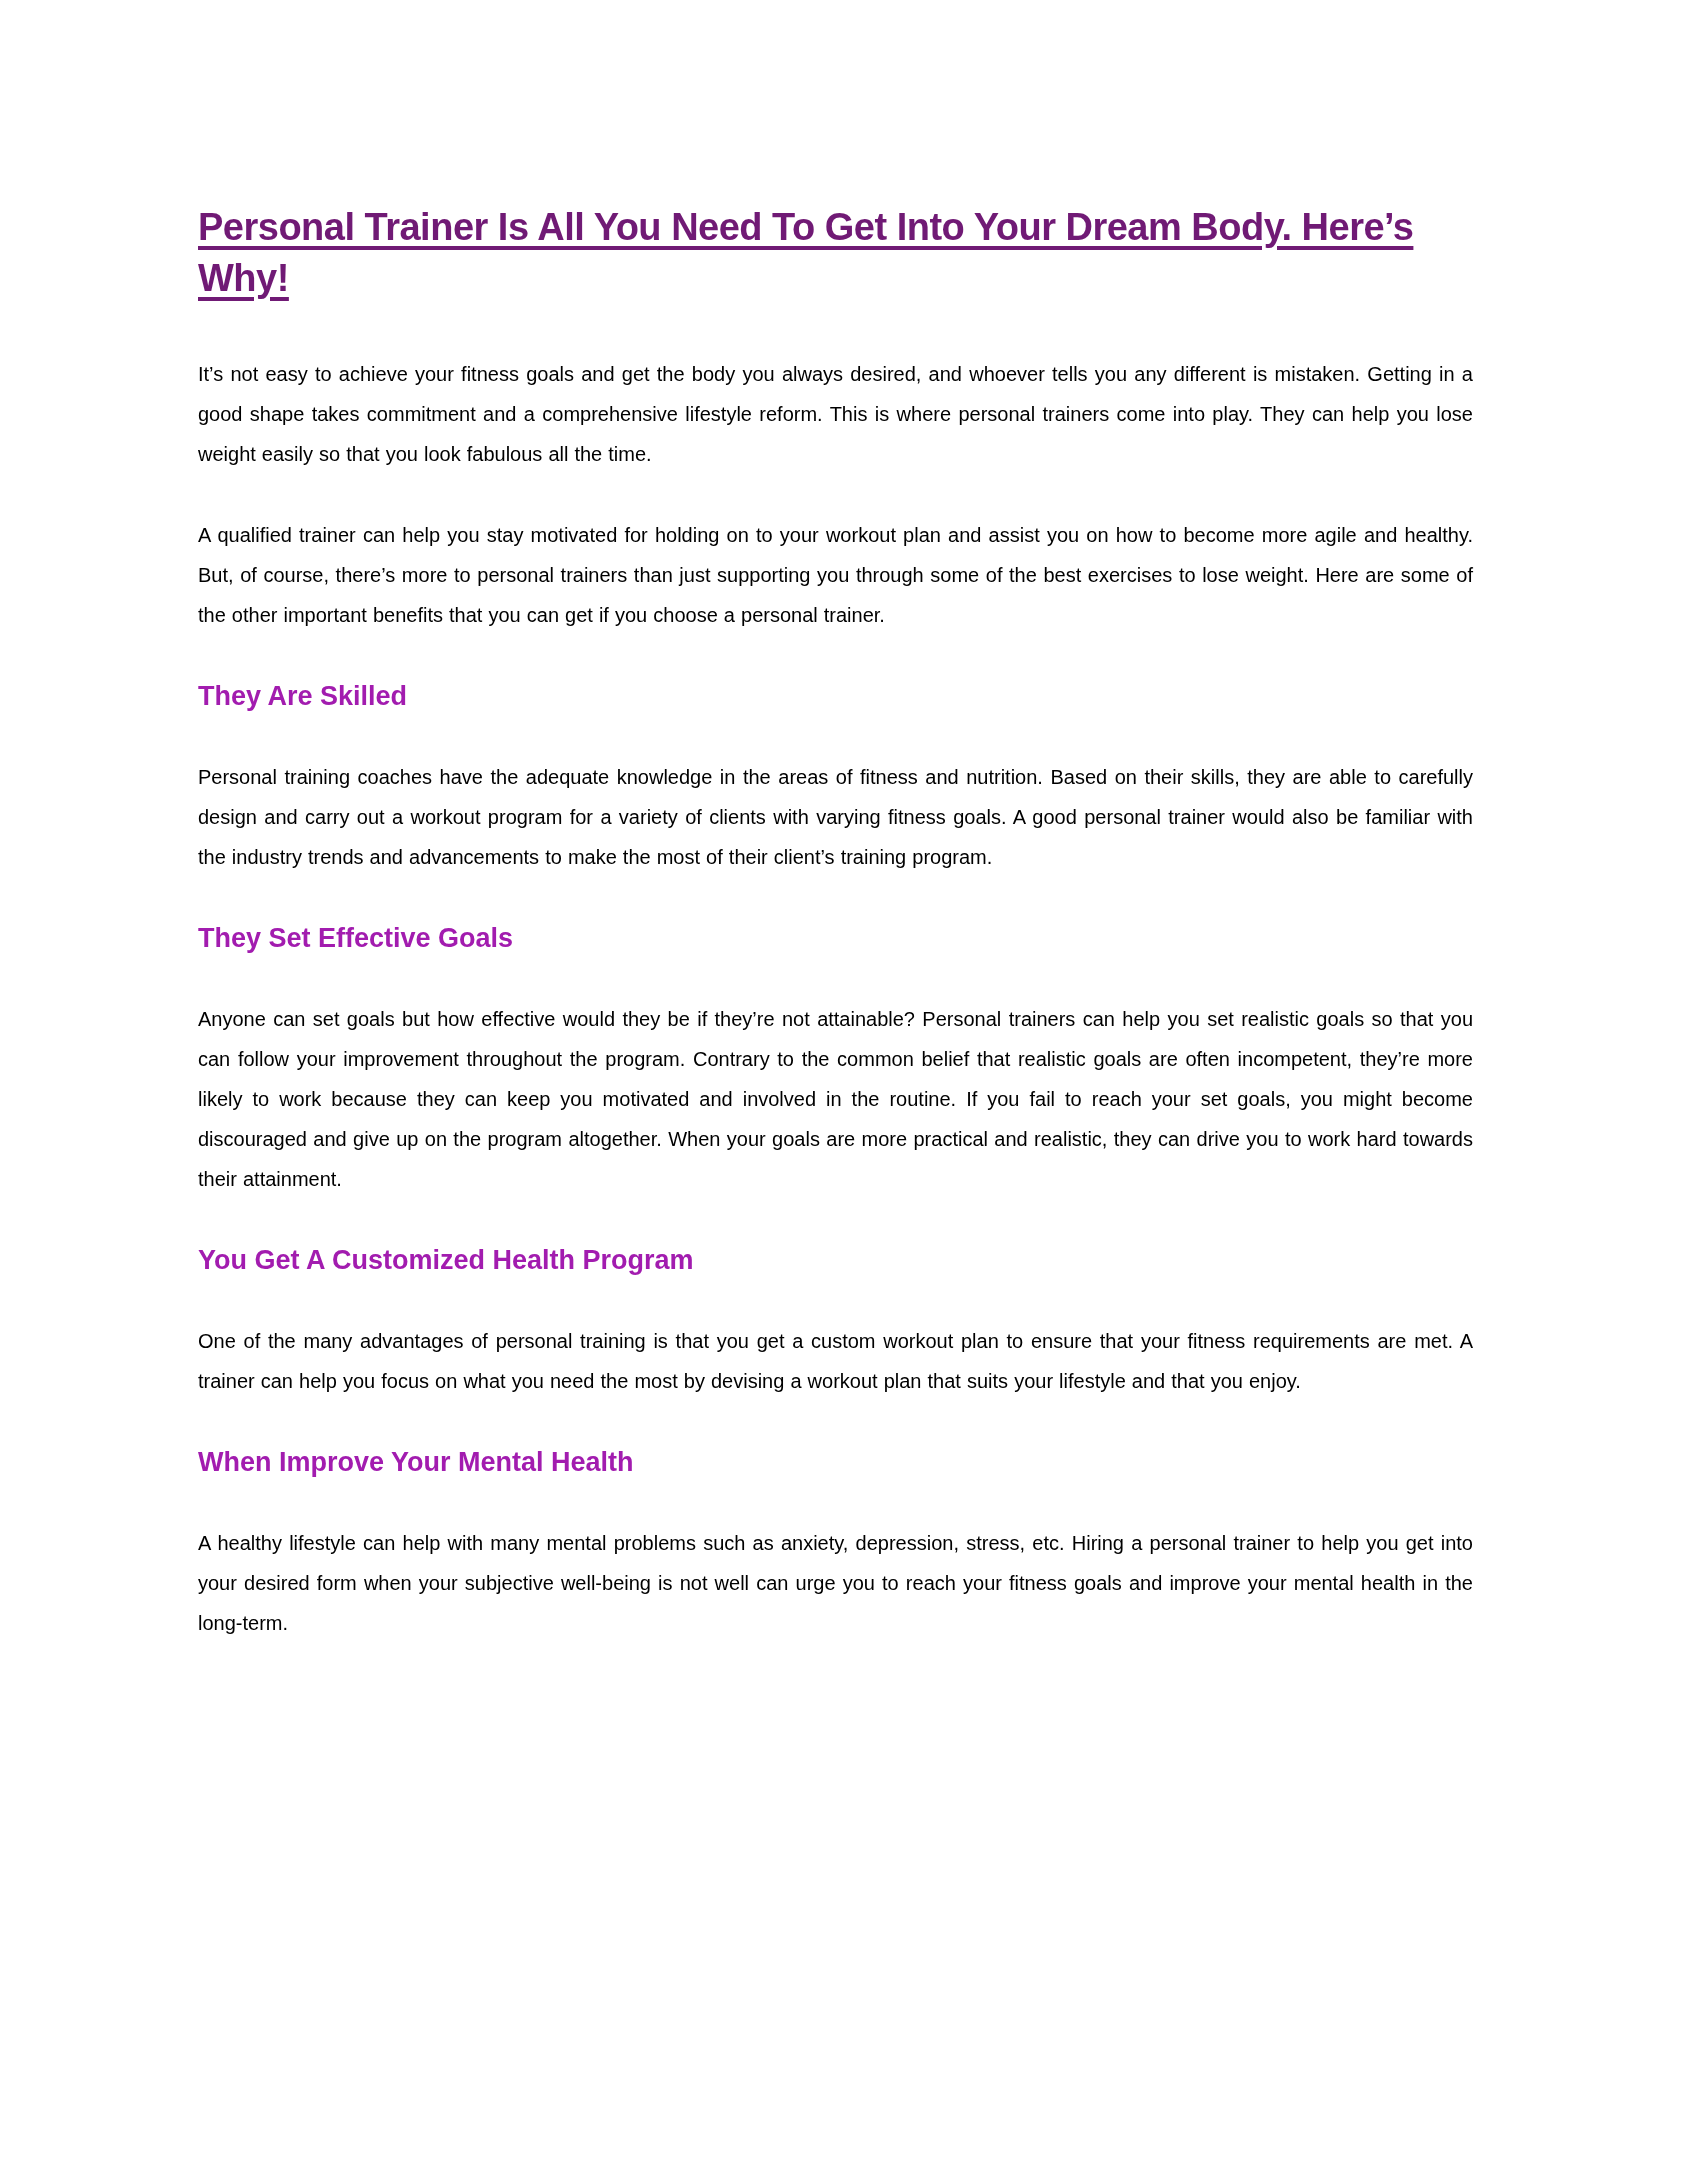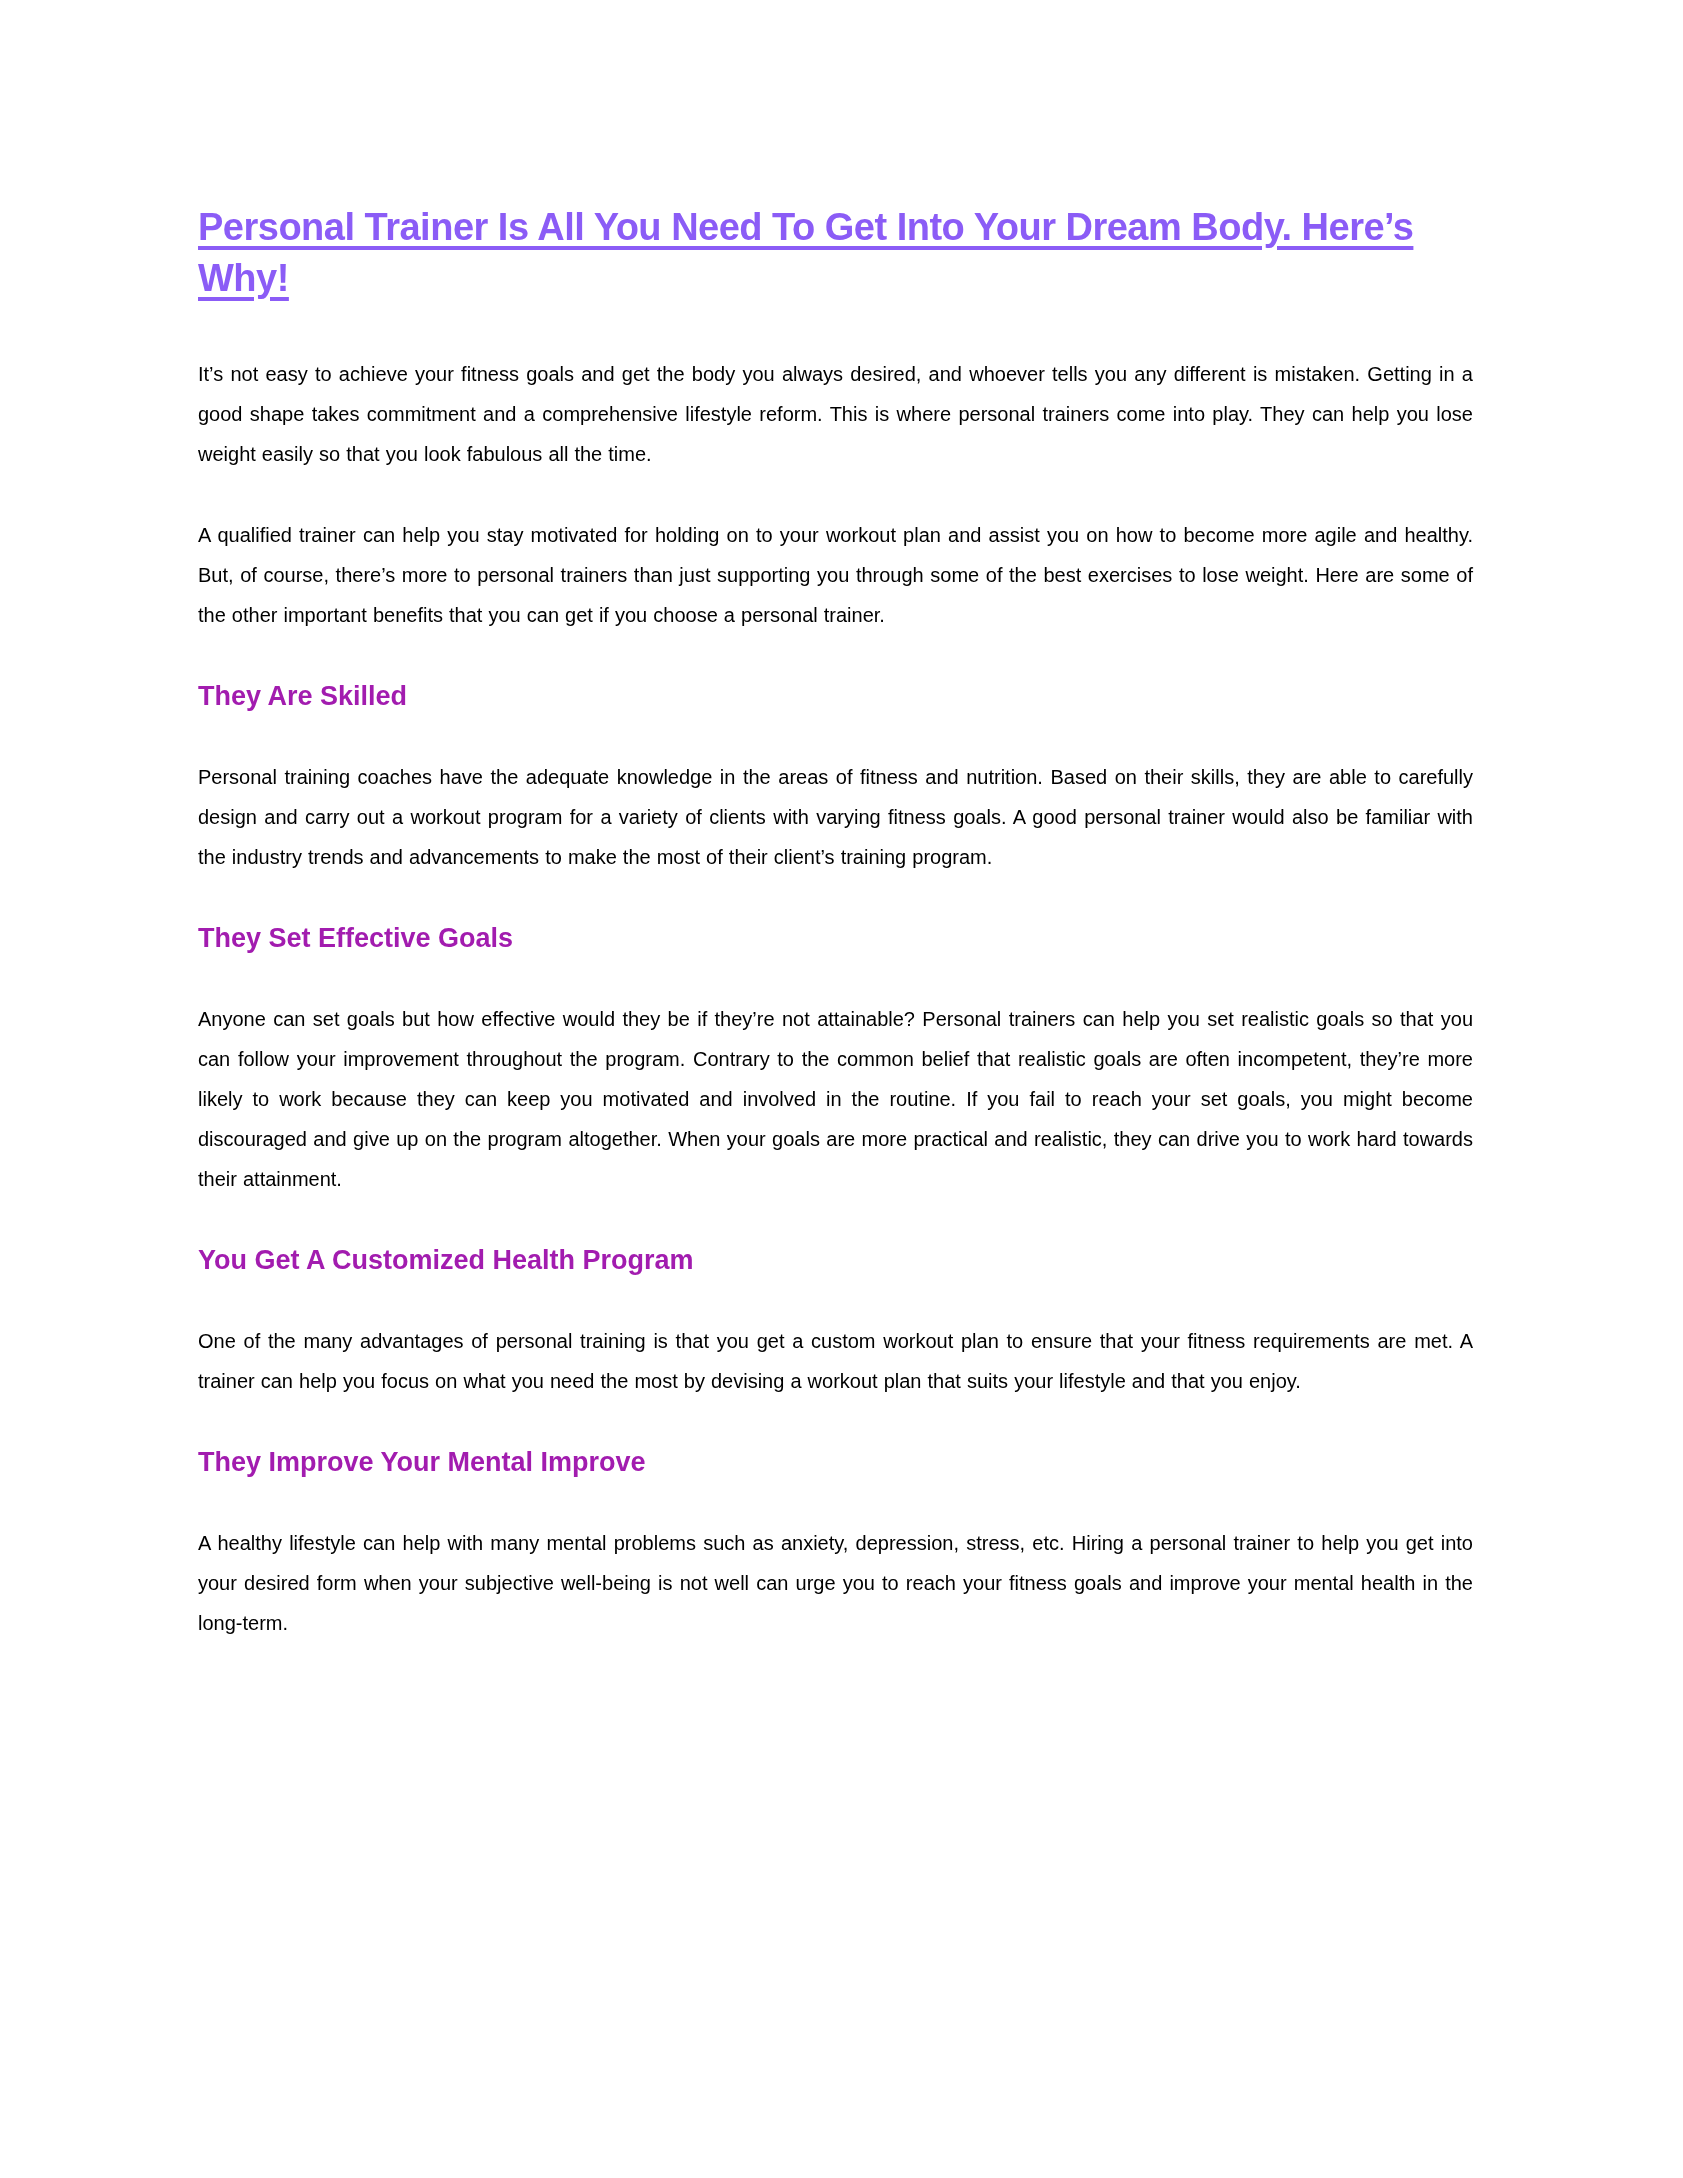--- a/index.html
+++ b/index.html
@@ -18,21 +18,21 @@
     color: #000000;
     overflow: hidden;
   }
   h1.article-title {
     margin: 0 0 50px 0;
     padding: 0;
     font-size: 38px;
     font-weight: bold;
     line-height: 51px;
     letter-spacing: -0.5px;
-    color: #8b5cf6;
+    color: #701a75;
   }
   h1.article-title .title-line {
     display: block;
     white-space: nowrap;
     text-decoration: underline;
     text-decoration-thickness: 4px;
     text-underline-offset: 6px;
   }
   p.body-paragraph {
     margin: 0 12px 41px 0;
@@ -80,18 +80,18 @@
     <h2 class="section-heading">They Set Effective Goals</h2>
     <p class="body-paragraph">Anyone can set goals but how effective would they be if they’re not attainable? Personal trainers can help you set realistic goals so that you can follow your improvement throughout the program. Contrary to the common belief that realistic goals are often incompetent, they’re more likely to work because they can keep you motivated and involved in the routine. If you fail to reach your set goals, you might become discouraged and give up on the program altogether. When your goals are more practical and realistic, they can drive you to work hard towards their attainment.</p>
   </section>
 
   <section class="article-section">
     <h2 class="section-heading">You Get A Customized Health Program</h2>
     <p class="body-paragraph">One of the many advantages of personal training is that you get a custom workout plan to ensure that your fitness requirements are met. A trainer can help you focus on what you need the most by devising a workout plan that suits your lifestyle and that you enjoy.</p>
   </section>
 
   <section class="article-section">
-    <h2 class="section-heading">They Improve Your Mental Improve</h2>
+    <h2 class="section-heading">When Improve Your Mental Health</h2>
     <p class="body-paragraph">A healthy lifestyle can help with many mental problems such as anxiety, depression, stress, etc. Hiring a personal trainer to help you get into your desired form when your subjective well-being is not well can urge you to reach your fitness goals and improve your mental health in the long-term.</p>
   </section>
 
 </div>
 
 
 </body></html>

